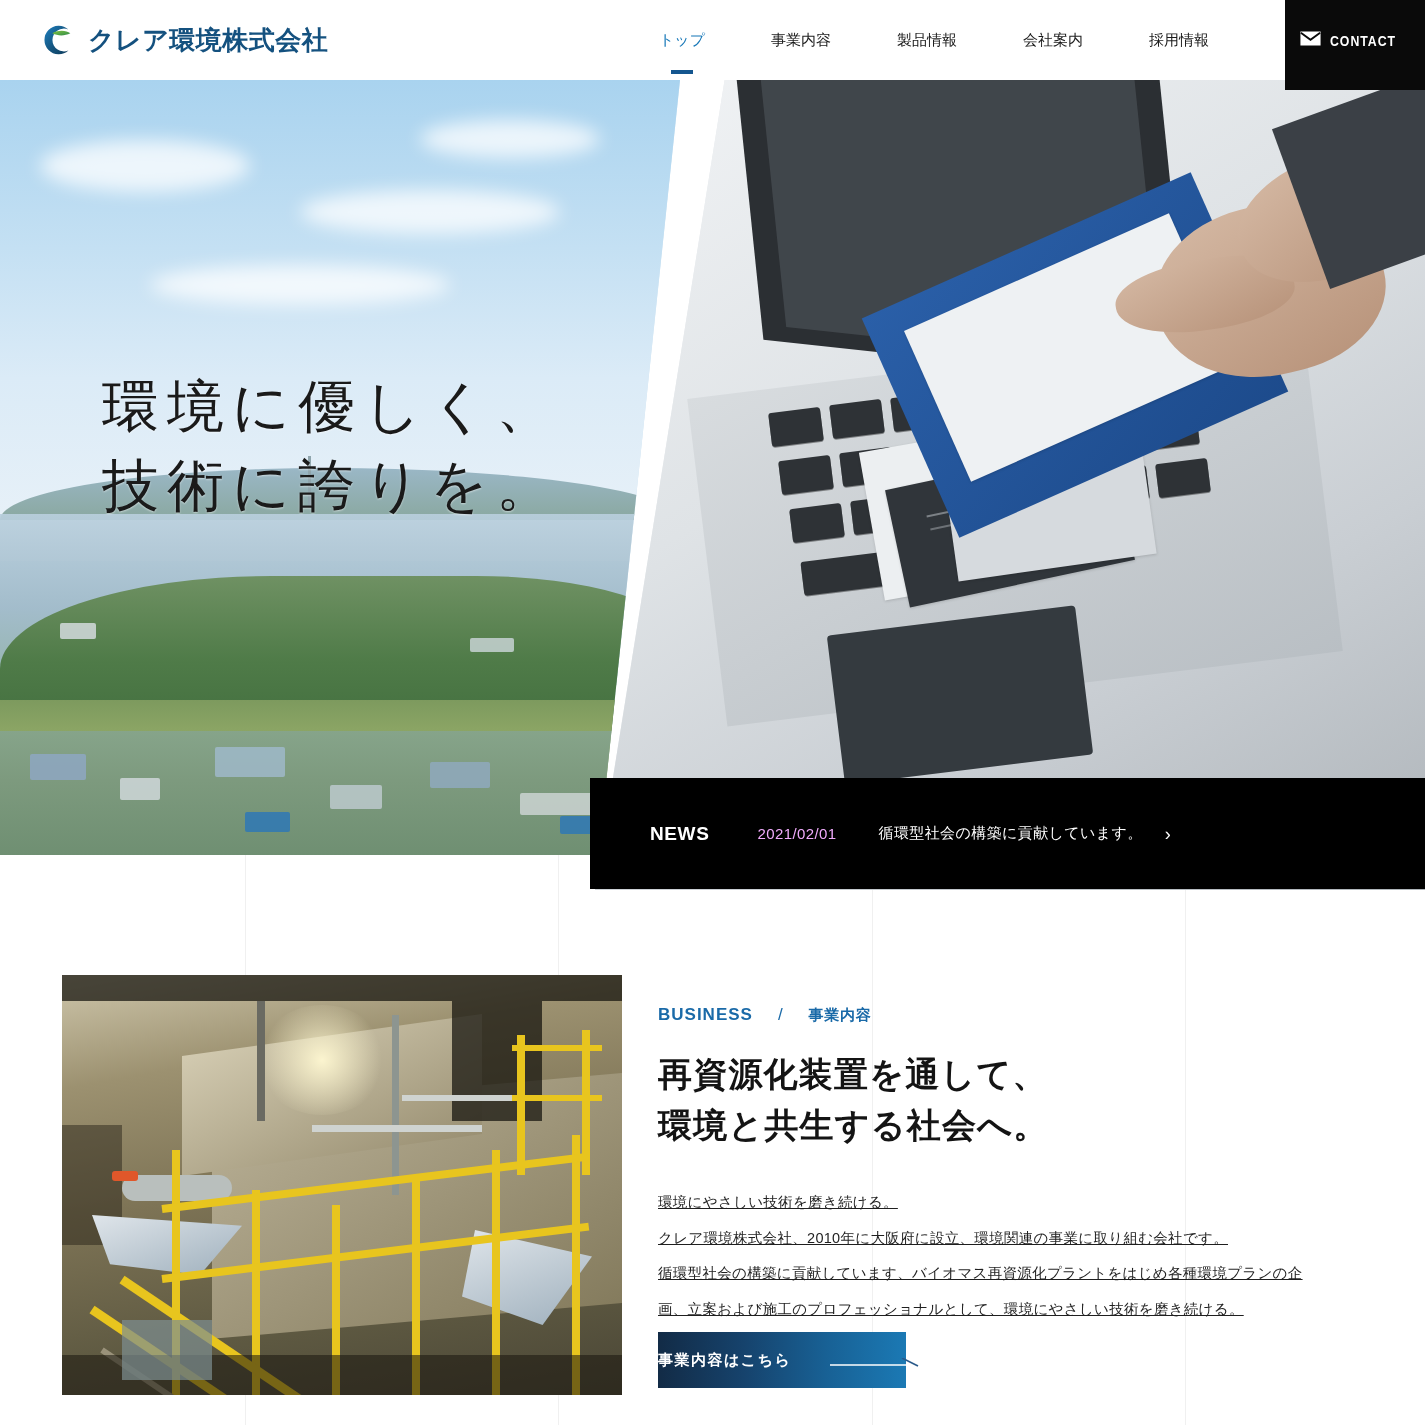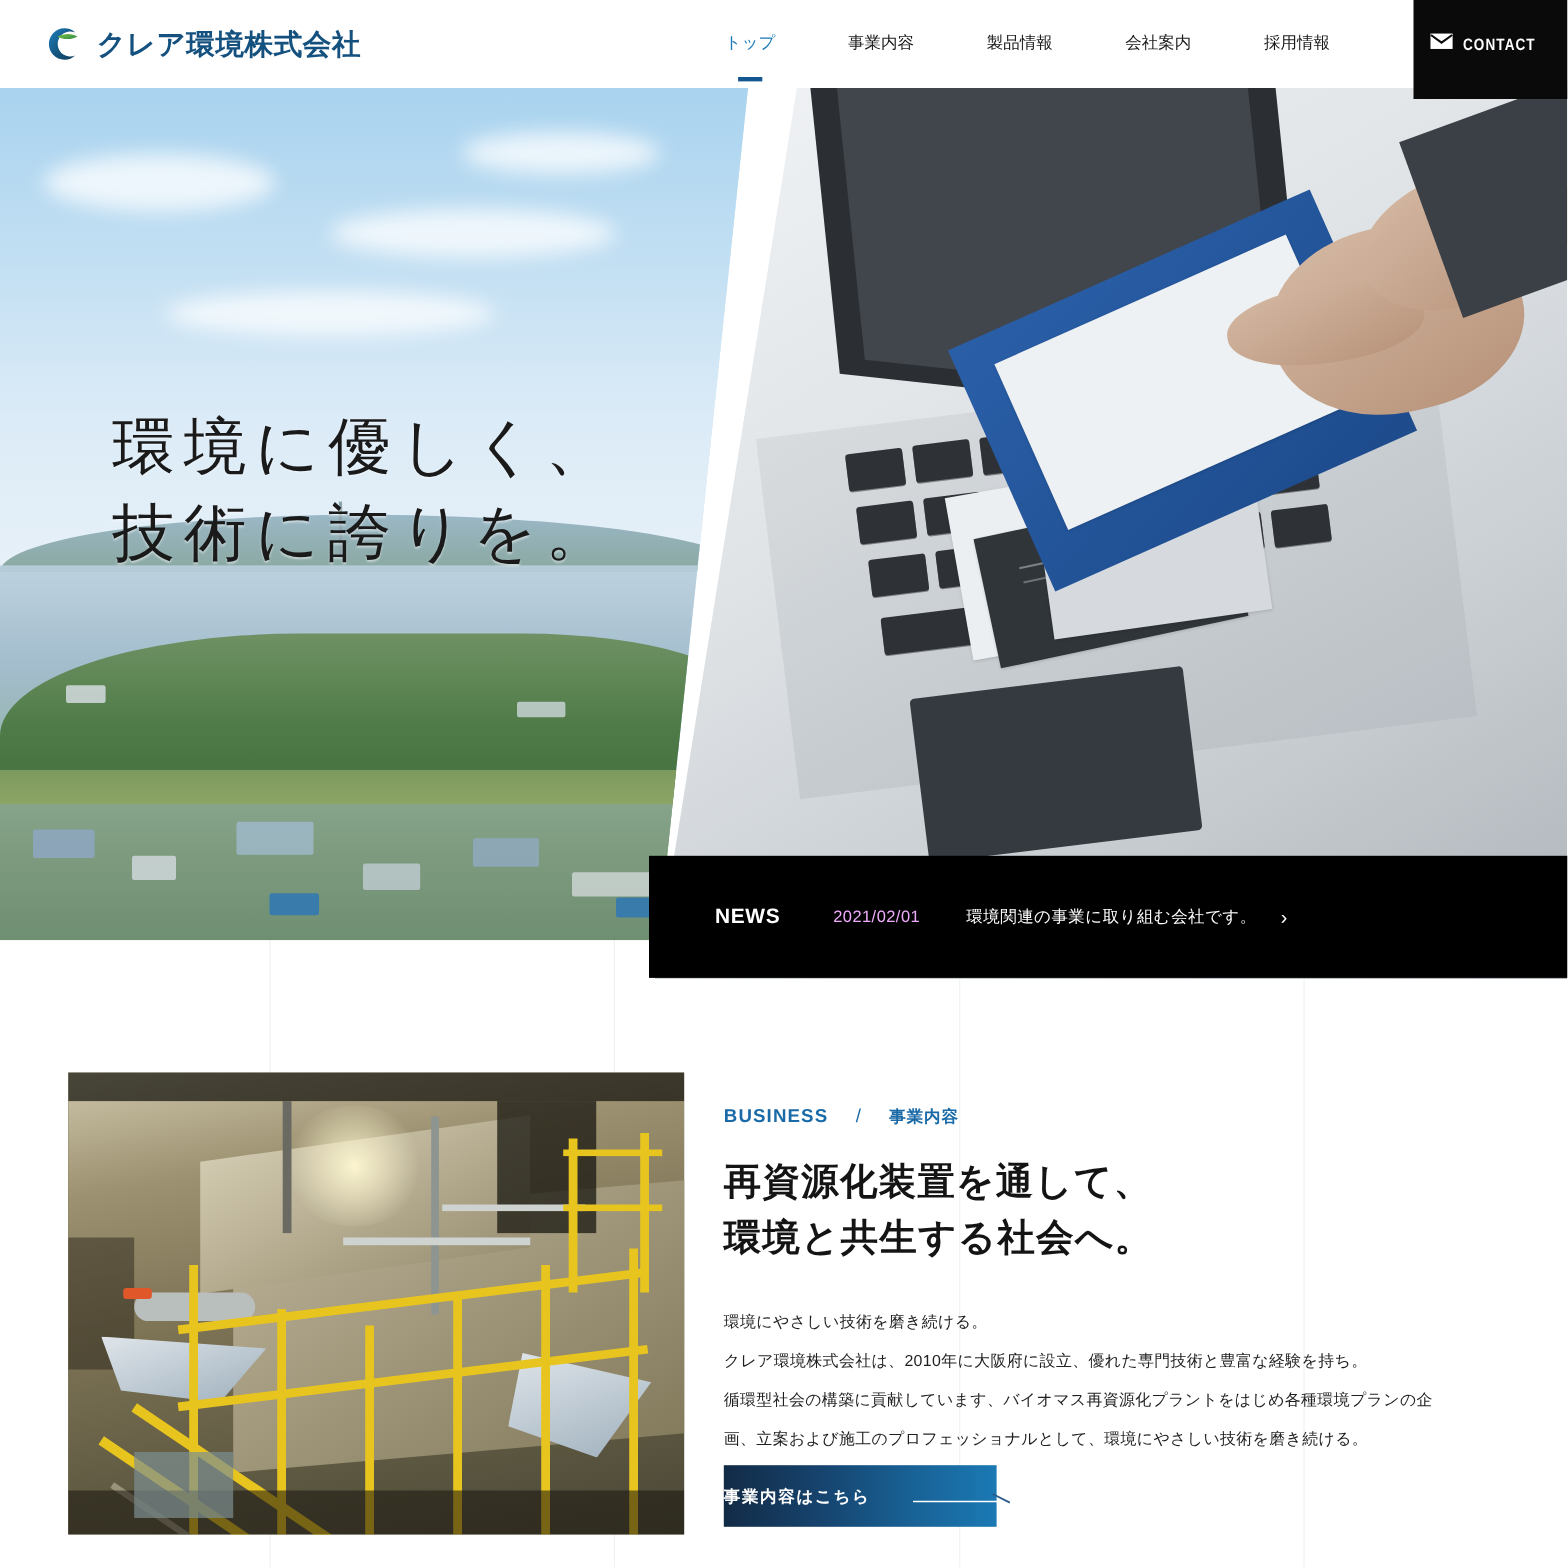--- a/index.html
+++ b/index.html
@@ -221,20 +221,21 @@
   .biz-title {
     margin-top:24px;
     font-size:34px; font-weight:700; color:#141414;
     line-height:1.5; letter-spacing:1.2px;
     white-space:pre-line;
   }
   .biz-body {
     margin-top:34px;
     font-size:14.5px; color:#1f1f1f; line-height:2.45;
     letter-spacing:.3px;
+    text-decoration:underline;
   }
   .biz-body p { margin:0; }
 
   .biz-btn {
     position:absolute; left:658px; top:1332px;
     width:248px; height:56px; z-index:6; cursor:pointer;
     background:linear-gradient(90deg,#122b46 0%,#16436d 35%,#186195 68%,#1b79b4 100%);
     display:flex; align-items:center; justify-content:flex-start;
   }
   .biz-btn span {
@@ -338,21 +339,21 @@
     </div>
 
 
     <div class="hero-title">環境に優しく、
 技術に誇りを。</div>
   </div>
 
   <div class="newsbar">
     <span class="news-label">NEWS</span>
     <span class="news-date">2021/02/01</span>
-    <span class="news-text">環境関連の事業に取り組む会社です。</span>
+    <span class="news-text">循環型社会の構築に貢献しています。</span>
     <span class="news-chev">›</span>
   </div>
 
   <div class="header">
     <div class="logo-wrap">
       <span class="logo-mark">
         <svg viewBox="0 0 40 40" width="38" height="38">
           <defs>
             <linearGradient id="lg" x1="0" y1="0" x2="1" y2="1">
               <stop offset="0%" stop-color="#1d7fbf"></stop>
@@ -434,21 +435,21 @@
   <div class="biz-copy">
     <div class="biz-eyebrow">
       <span class="en">BUSINESS</span>
       <span class="slash">/</span>
       <span class="ja">事業内容</span>
     </div>
     <div class="biz-title">再資源化装置を通して、
 環境と共生する社会へ。</div>
     <div class="biz-body">
       <p>環境にやさしい技術を磨き続ける。</p>
-      <p>クレア環境株式会社は、2010年に大阪府に設立、優れた専門技術と豊富な経験を持ち。</p>
+      <p>クレア環境株式会社、2010年に大阪府に設立、環境関連の事業に取り組む会社です。</p>
       <p>循環型社会の構築に貢献しています、バイオマス再資源化プラントをはじめ各種環境プランの企</p>
       <p>画、立案および施工のプロフェッショナルとして、環境にやさしい技術を磨き続ける。</p>
     </div>
   </div>
 
   <div class="biz-btn">
     <span>事業内容はこちら</span>
   </div>
   <div class="biz-btn-arrow">
     <svg viewBox="0 0 100 14" width="100" height="14">

